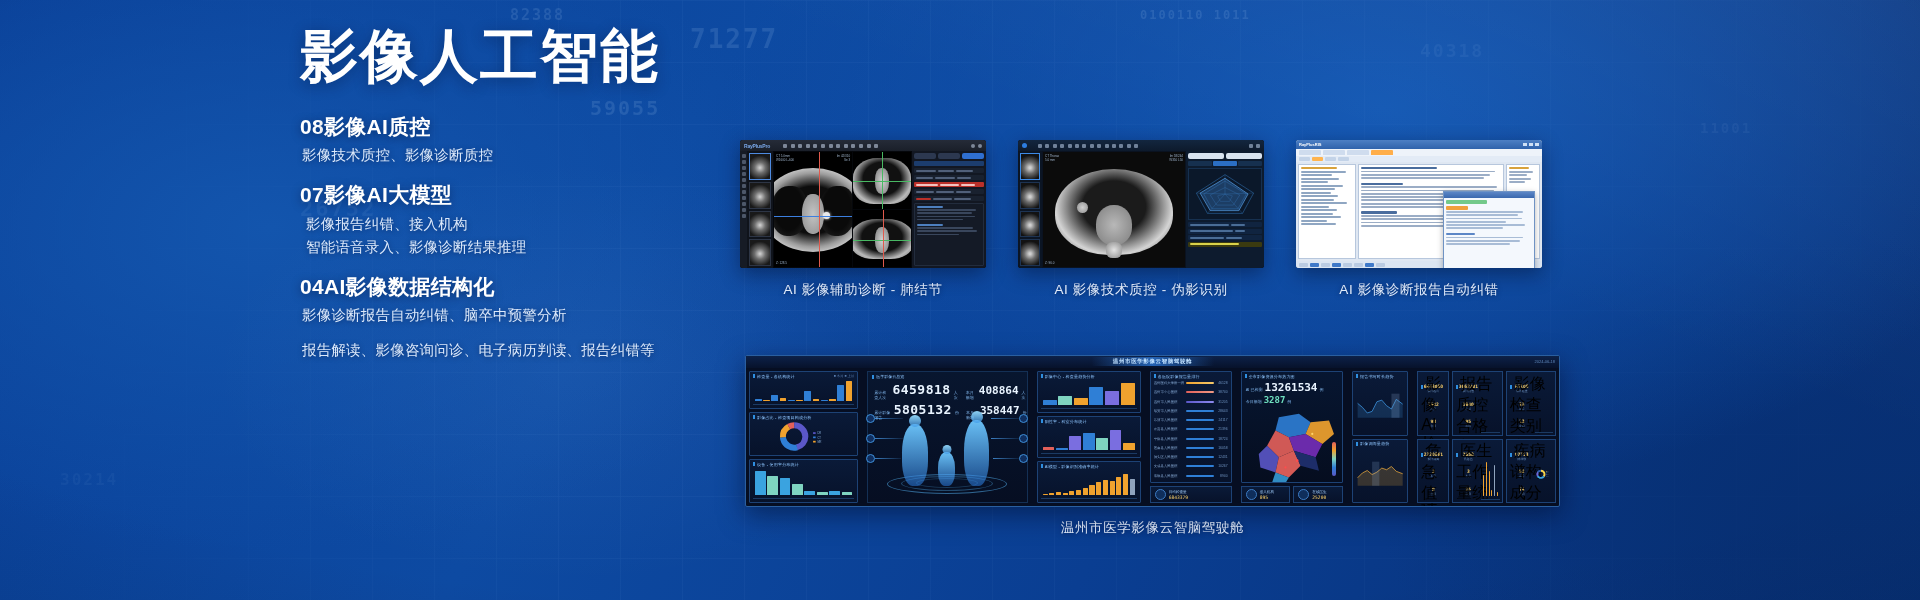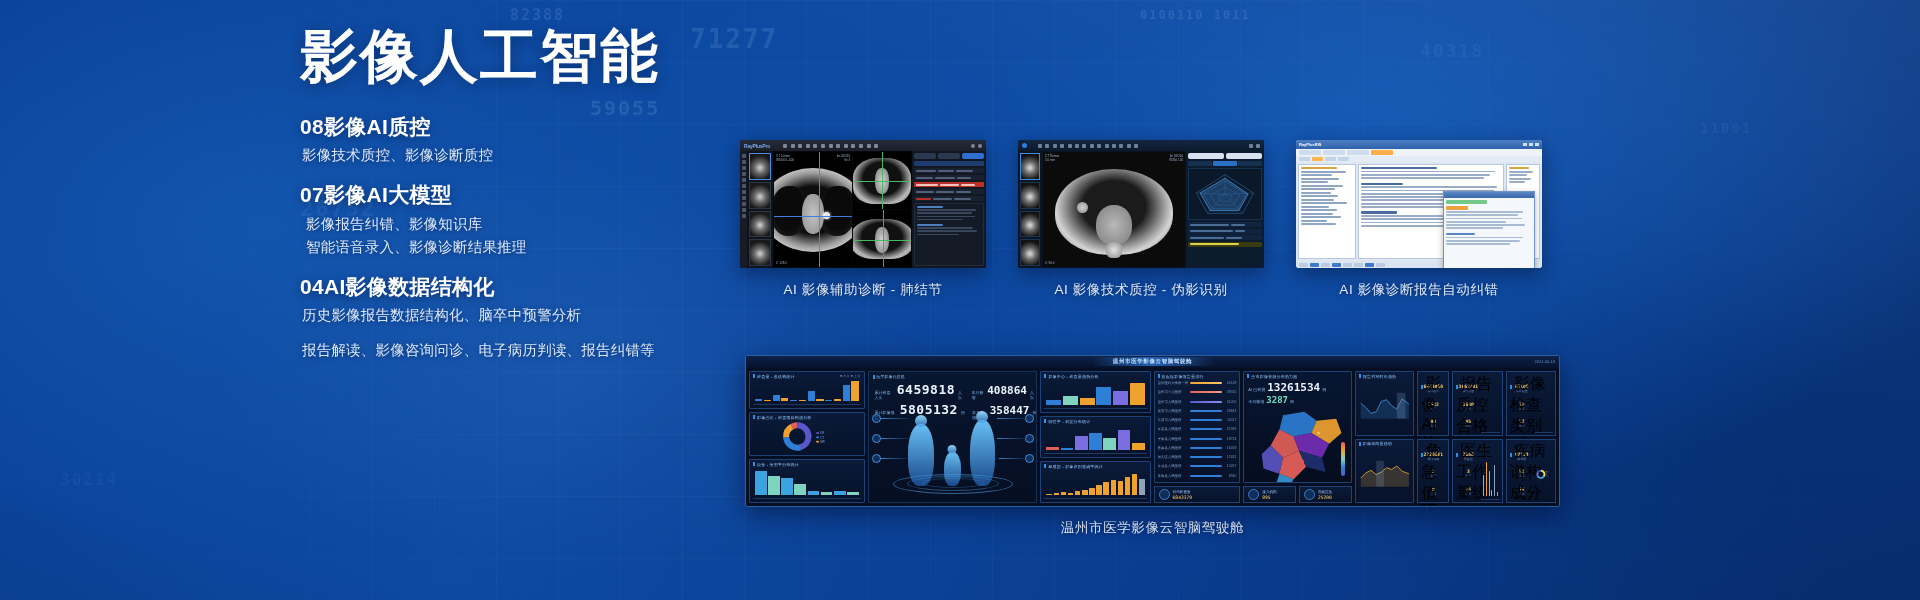--- a/index.html
+++ b/index.html
@@ -206,21 +206,21 @@
     display:flex; flex-direction:column;
   }
   .dash-head { height:12px; position:relative; background:linear-gradient(180deg,#0d2148,#07122b); flex:0 0 auto; }
   .dash-head .dh-title {
     position:absolute; left:50%; top:1px; transform:translateX(-50%);
     font-size:5.5px; color:#bfe0ff; letter-spacing:.6px; font-weight:700;
     background:linear-gradient(90deg,rgba(30,90,170,0),rgba(40,110,200,.85),rgba(30,90,170,0));
     padding:1px 22px; border-radius:2px;
   }
   .dash-head .dh-r { position:absolute; right:4px; top:3px; font-size:4px; color:#5f86b8; }
-  .dash-body { flex:1; display:flex; gap:3px; padding:3px; }
+  .dash-body { flex:1; display:flex; gap:9px; padding:3px; }
   .dcol { display:flex; flex-direction:column; gap:3px; }
   .panel { background:linear-gradient(180deg,#0a1a38,#07122a); border:.5px solid #1d4275; border-radius:1px;
     position:relative; padding:8px 3px 3px; overflow:hidden; }
   .panel > .p-title { position:absolute; left:3px; top:1.5px; font-size:4px; color:#8fc6ff; letter-spacing:.2px; }
   .panel > .p-legend { position:absolute; right:3px; top:1.5px; font-size:3.4px; color:#5d82b3; }
   .p-title:before { content:""; display:inline-block; width:2px; height:4px; background:#2f8fe0; margin-right:2px; vertical-align:-.5px; }
 
   .bars { display:flex; align-items:flex-end; gap:1.6px; height:100%; padding:0 2px 3px; border-bottom:.5px solid #1b3career; }
   .bars { border-bottom:.5px solid #1b3a63; }
   .bars span { flex:1; border-radius:.5px; }
@@ -294,29 +294,29 @@
     <div class="feat f2">
       <div class="feat-title"><span>08</span><span>影像AI质控</span></div>
       <div class="feat-desc">
           <span>影像技术质控、影像诊断质控</span>
         </div>
     </div>
 
     <div class="feat f3">
       <div class="feat-title"><span>07</span><span>影像AI大模型</span></div>
       <div class="feat-desc">
-        <span>影像报告纠错、影像知识库</span>
+        <span>影像报告纠错、接入机构</span>
         <span>智能语音录入、影像诊断结果推理</span>
       </div>
     </div>
 
     <div class="feat f4">
       <div class="feat-title"><span>04</span><span>AI影像数据结构化</span></div>
       <div class="feat-desc">
-          <span>历史影像报告数据结构化、脑卒中预警分析</span>
+          <span>影像诊断报告自动纠错、脑卒中预警分析</span>
         </div>
     </div>
 
     <div class="feat f5">
       <div class="feat-desc">
           <span>报告解读、影像咨询问诊、电子病历判读、报告纠错等</span>
         </div>
     </div>
 
   </div>

